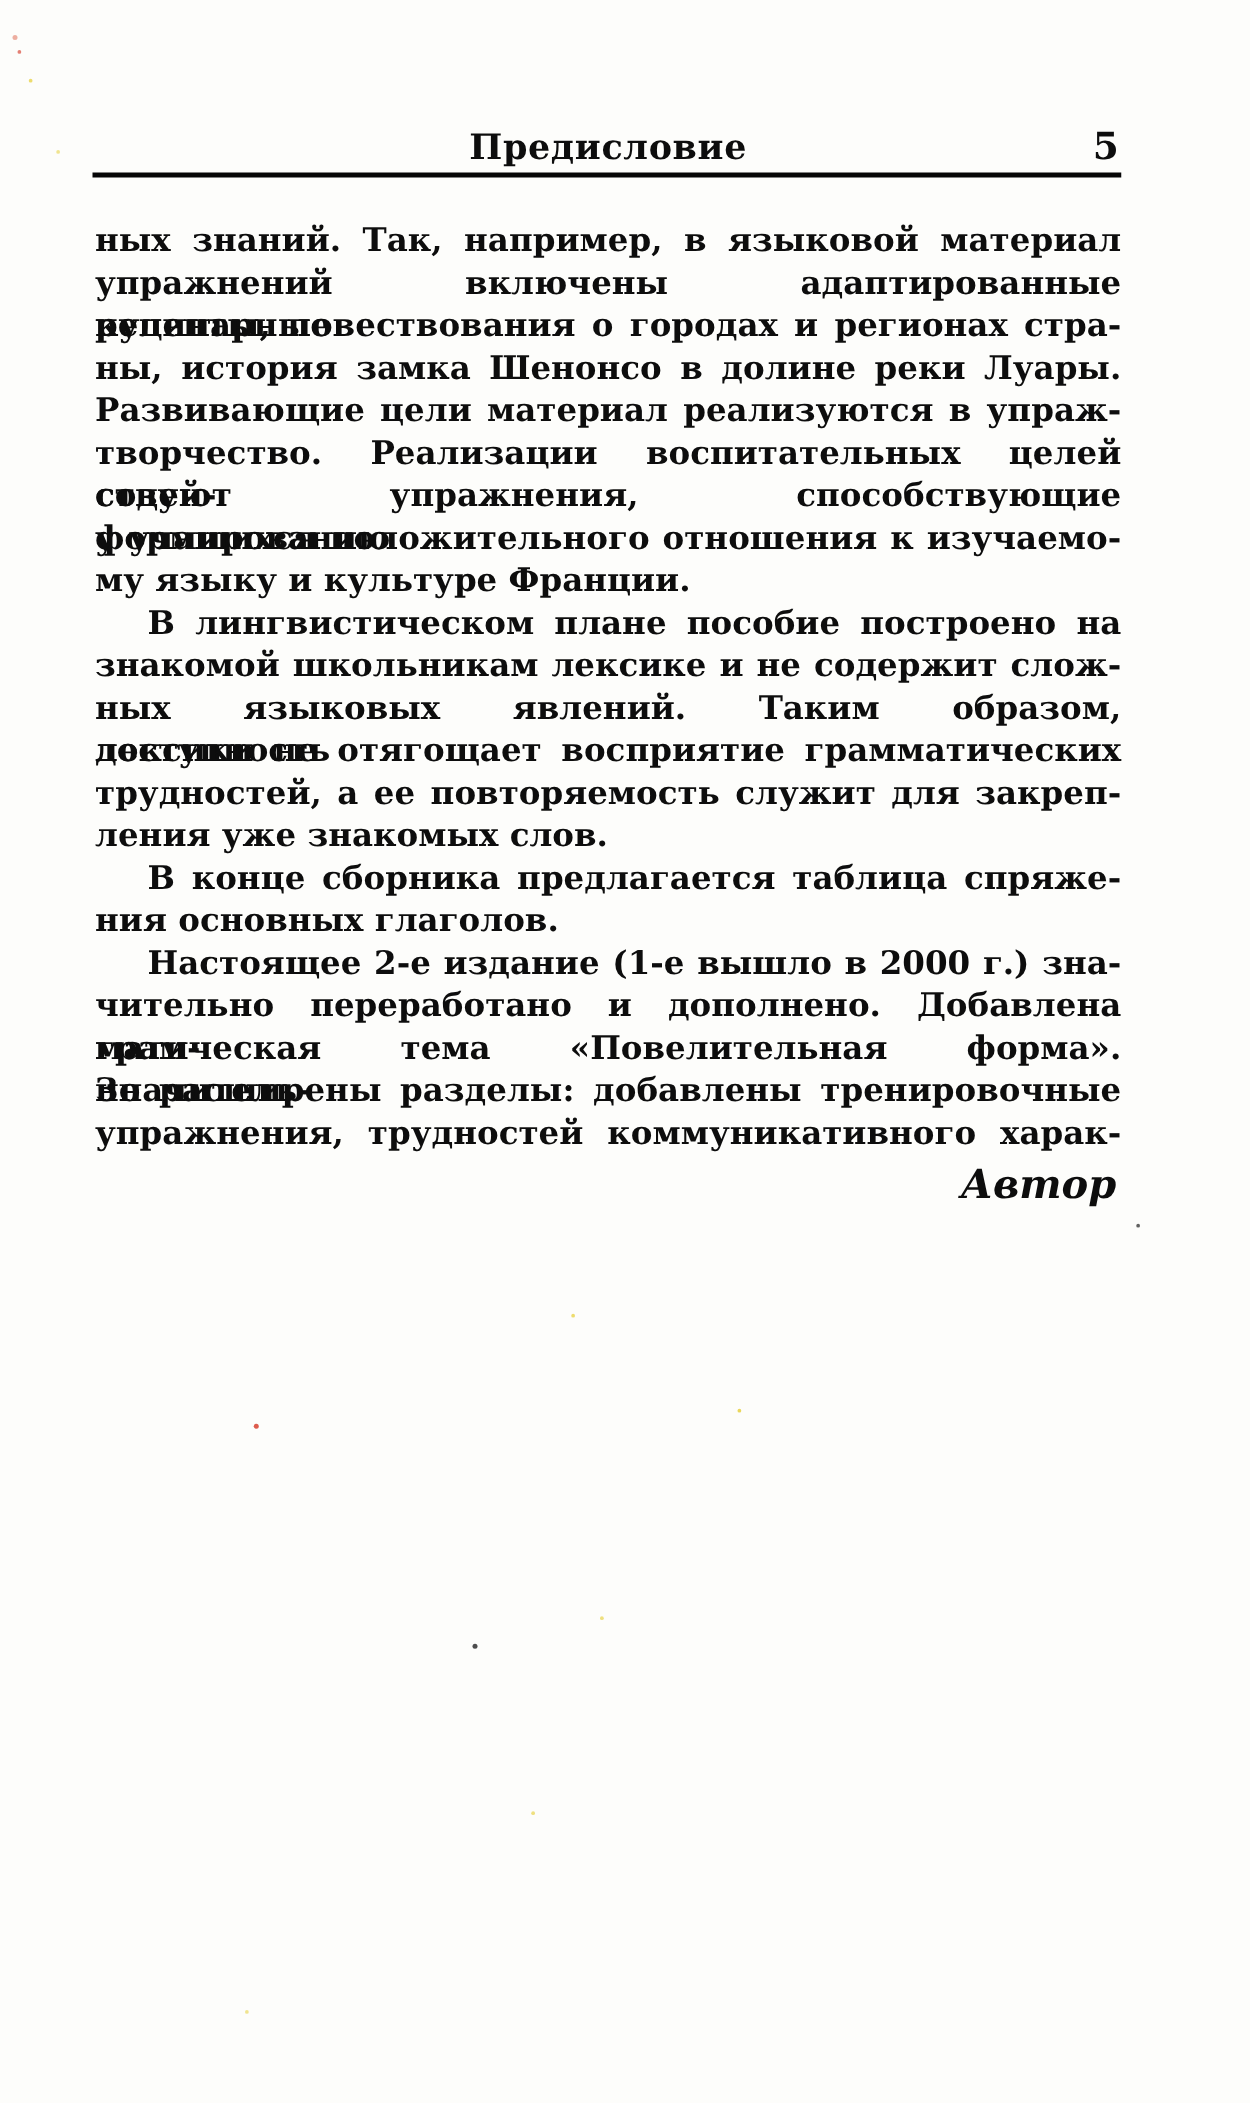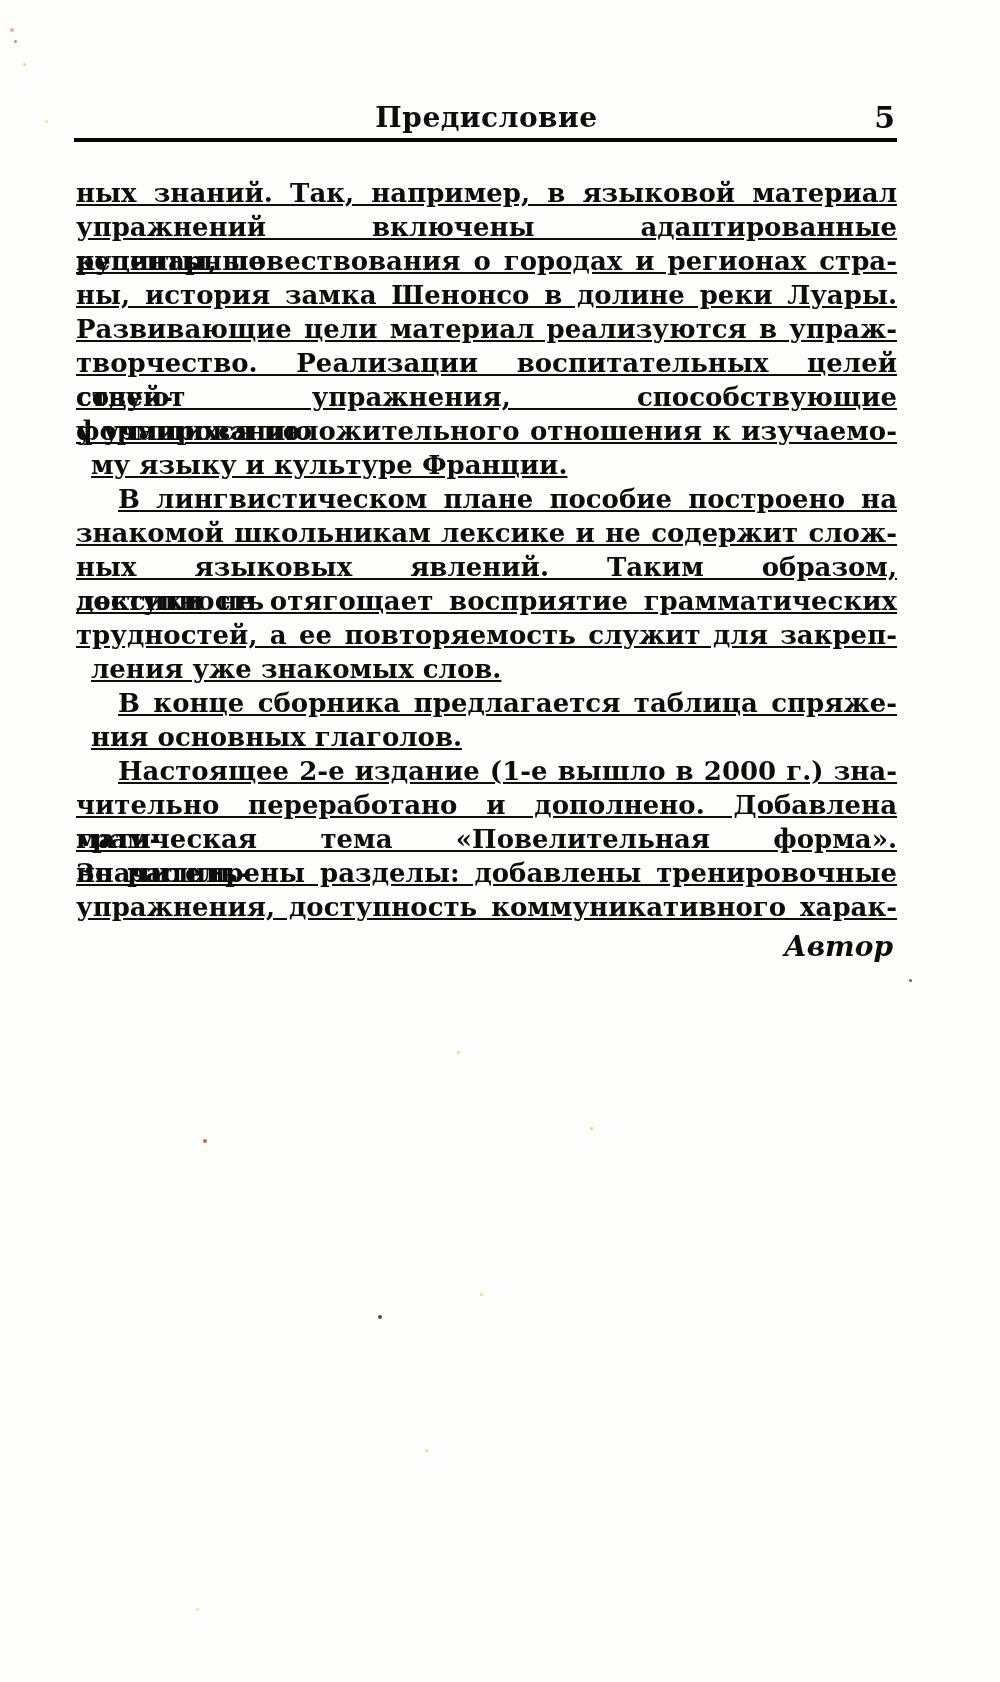--- a/index.html
+++ b/index.html
@@ -50,29 +50,28 @@
     font-size: 26px;
     font-weight: bold;
     line-height: 34px;
   }
   .line {
     height: 34px;
     text-align: justify;
     text-align-last: justify;
     white-space: normal;
     overflow: visible;
-    text-decoration: underline;
   }
-  .line.para-end { text-align-last: left; margin-left: 15px; }
+  .line.para-end { text-align-last: left; }
   .line.indent { text-indent: 42px; }
   .author-line {
     text-align: right;
     font-style: italic;
     font-weight: bold;
-    font-size: 28px;
+    font-size: 32px;
     line-height: 34px;
     margin-top: 6px;
     padding-right: 4px;
   }
   .speckle {
     position: absolute;
     border-radius: 50%;
   }
 </style>
 </head>
@@ -102,21 +101,21 @@
     <div class="line">ных языковых явлений. Таким образом, доступность</div>
     <div class="line">лексики не отягощает восприятие грамматических</div>
     <div class="line">трудностей, а ее повторяемость служит для закреп-</div>
     <div class="line para-end">ления уже знакомых слов.</div>
     <div class="line indent">В конце сборника предлагается таблица спряже-</div>
     <div class="line para-end">ния основных глаголов.</div>
     <div class="line indent">Настоящее 2-е издание (1-е вышло в 2000 г.) зна-</div>
     <div class="line">чительно переработано и дополнено. Добавлена грам-</div>
     <div class="line">матическая тема «Повелительная форма». Значитель-</div>
     <div class="line">но расширены разделы: добавлены тренировочные</div>
-    <div class="line">упражнения, доступность коммуникативного харак-</div>
+    <div class="line">упражнения, трудностей коммуникативного харак-</div>
     <div class="author-line">Автор</div>
   </div>
 
   <div class="speckle" style="left:10px;  top:28px;   width:4px; height:4px; background:#e89a8a; opacity:.8;"></div>
   <div class="speckle" style="left:14px;  top:40px;   width:3px; height:3px; background:#d94a3a; opacity:.7;"></div>
   <div class="speckle" style="left:23px;  top:63px;   width:3px; height:3px; background:#e8d34a; opacity:.8;"></div>
   <div class="speckle" style="left:45px;  top:120px;  width:3px; height:3px; background:#e8d34a; opacity:.6;"></div>
   <div class="speckle" style="left:909px; top:979px;  width:3px; height:3px; background:#3a3a3a; opacity:.8;"></div>
   <div class="speckle" style="left:457px; top:1051px; width:3px; height:3px; background:#e8d34a; opacity:.8;"></div>
   <div class="speckle" style="left:590px; top:1127px; width:3px; height:3px; background:#e8d34a; opacity:.9;"></div>

